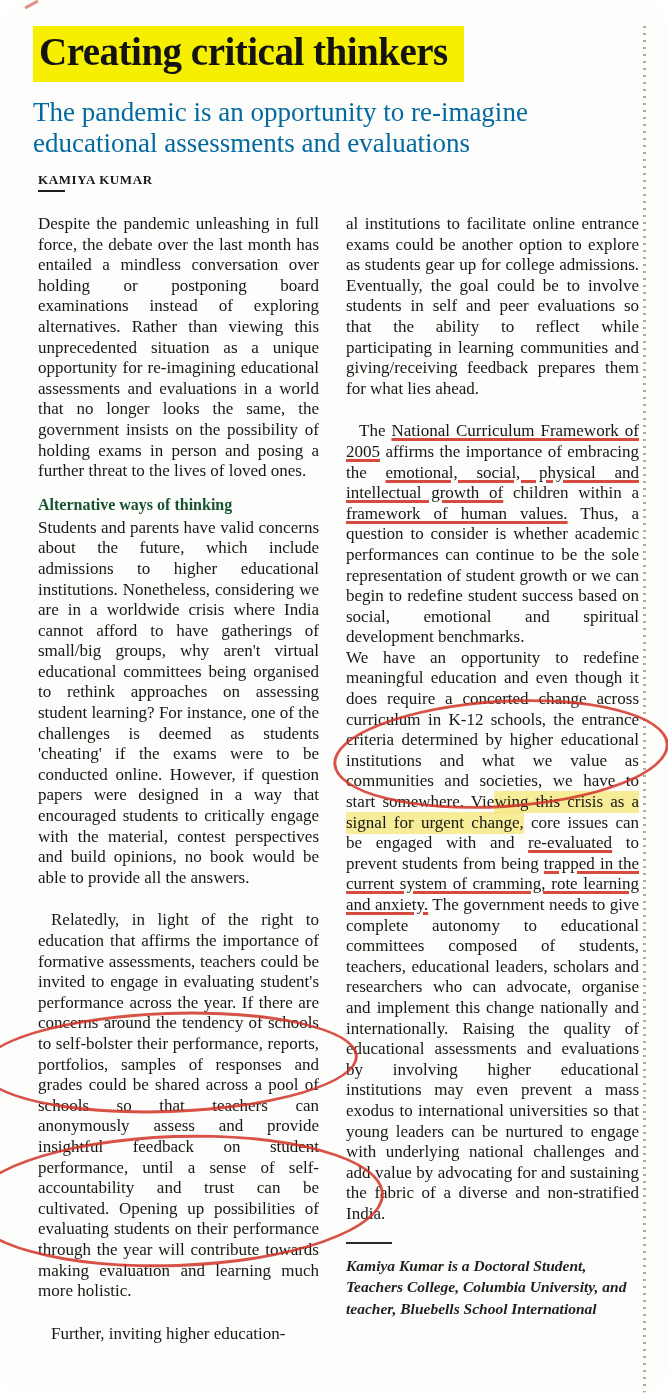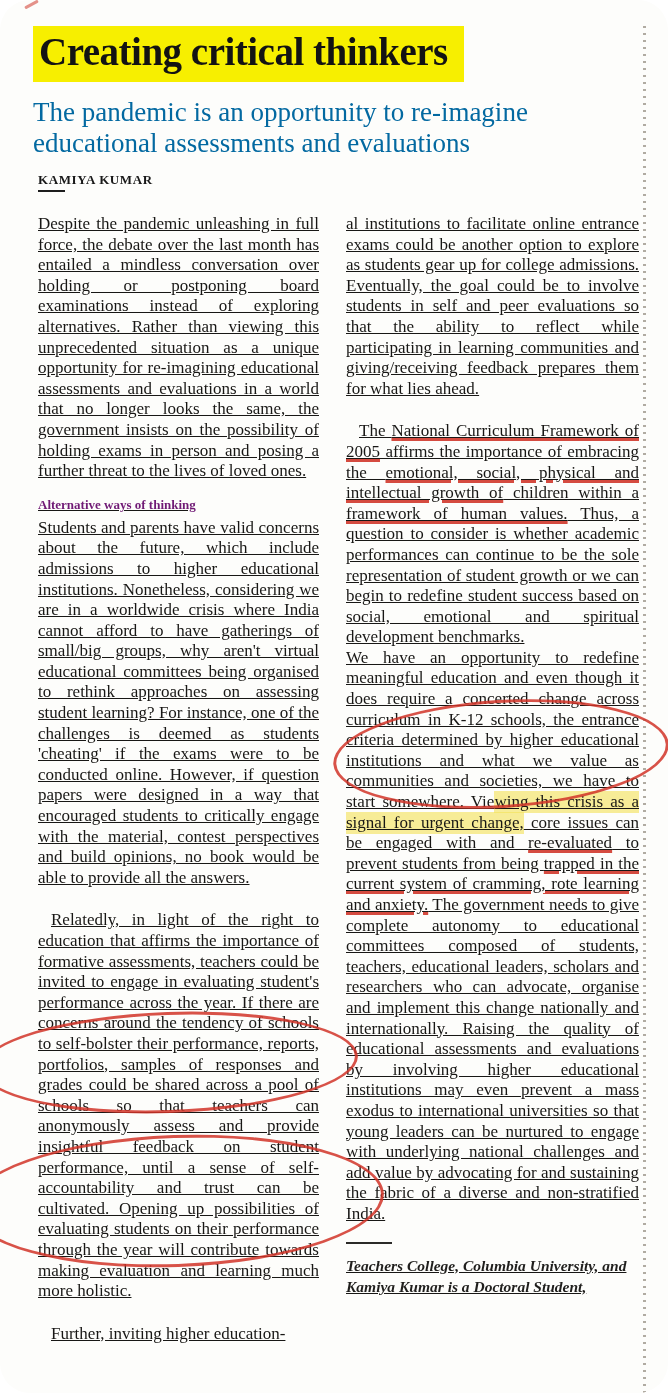--- a/index.html
+++ b/index.html
@@ -40,29 +40,29 @@
   .byline{
     position:absolute;left:38px;top:172px;
     font-size:13px;font-weight:bold;letter-spacing:.6px;color:#191919;
   }
   .byline-rule{
     position:absolute;left:0;bottom:-4px;width:27px;height:2px;background:#1d1d1d;
   }
   .col{
     position:absolute;top:214px;
     font-size:17px;line-height:20.6px;
-    text-align:justify;text-justify:inter-word;text-decoration:underline;
+    text-align:justify;text-justify:inter-word;
   }
   .col.left{left:38px;width:281px;}
   .col.right{left:346px;width:293px;}
   .col p{margin:0;}
   .col p.indent{text-indent:13px;margin-top:22px;}
   .col-heading{
-    font-weight:bold;font-size:13px;line-height:20px;
-    margin-top:13px;margin-bottom:3px;text-align:left;color:#701a75;
+    font-weight:bold;font-size:16px;line-height:20px;
+    margin-top:13px;margin-bottom:3px;text-align:left;color:#14532d;
   }
   
   .mark-hl{
     background:rgba(244,226,88,.62);
     box-decoration-break:clone;-webkit-box-decoration-break:clone;
     padding:1px 0 2px;
   }
   .mark-redline{
     text-decoration:underline;
     text-decoration-color:rgba(207,50,38,.88);
@@ -106,21 +106,22 @@
       <div class="col-heading">Alternative ways of thinking</div>
       <p class="body-p"><span>Students and parents have valid concerns about the future, which include admissions to higher educational institutions. Nonetheless, considering we are in a worldwide crisis where India cannot afford to have gatherings of small/big groups, why aren't virtual educational committees being organised to rethink approaches on assessing student learning? For instance, one of the challenges is deemed as students 'cheating' if the exams were to be conducted online. However, if question papers were designed in a way that encouraged students to critically engage with the material, contest perspectives and build opinions, no book would be able to provide all the answers.</span></p>
       <p class="body-p indent"><span>Relatedly, in light of the right to education that affirms the importance of formative assessments, teachers could be invited to engage in evaluating student's performance across the year. If there are concerns around the tendency of schools to self-bolster their performance, reports, portfolios, samples of responses and grades could be shared across a pool of schools so that teachers can anonymously assess and provide insightful feedback on student performance, until a sense of self-accountability and trust can be cultivated. Opening up possibilities of evaluating students on their performance through the year will contribute towards making evaluation and learning much more holistic.</span></p>
       <p class="body-p indent"><span>Further, inviting higher education-</span></p>
     </div>
   <div class="col right" id="right-col">
       <p class="body-p"><span>al institutions to facilitate online entrance exams could be another option to explore as students gear up for college admissions. Eventually, the goal could be to involve students in self and peer evaluations so that the ability to reflect while participating in learning communities and giving/receiving feedback prepares them for what lies ahead.</span></p>
       <p class="body-p indent"><span>The </span><span class="mark-redline">National Curriculum Framework of 2005</span><span> affirms the importance of embracing the </span><span class="mark-redline">emotional, social, physical and intellectual growth of</span><span> children within a </span><span class="mark-redline">framework of human values.</span><span> Thus, a question to consider is whether academic performances can continue to be the sole representation of student growth or we can begin to redefine student success based on social, emotional and spiritual development benchmarks.</span></p>
       <p class="body-p"><span>We have an opportunity to redefine meaningful education and even though it does require a concerted change across curriculum in K-12 schools, the entrance criteria determined by higher educational institutions and what we value as communities and societies, we have to start somewhere. Vie</span><span class="mark-hl">wing this crisis as a signal for urgent change,</span><span> core issues can be engaged with and </span><span class="mark-redline">re-evaluated</span><span> to prevent students from being </span><span class="mark-redline">trapped in the current system of cramming, rote learning and anxiety.</span><span> The government needs to give complete autonomy to educational committees composed of students, teachers, educational leaders, scholars and researchers who can advocate, organise and implement this change nationally and internationally. Raising the quality of educational assessments and evaluations by involving higher educational institutions may even prevent a mass exodus to international universities so that young leaders can be nurtured to engage with underlying national challenges and add value by advocating for and sustaining the fabric of a diverse and non-stratified India.</span></p>
       <div class="footer-rule"></div>
+      <div class="foot-line">Kamiya Kumar is a Doctoral Student,</div>
       <div class="foot-line">Teachers College, Columbia University, and</div>
-      <div class="foot-line">Kamiya Kumar is a Doctoral Student,</div>
+      <div class="foot-line">teacher, Bluebells School International</div>
     </div>
 
   <div class="ellipse e1"></div>
   <div class="ellipse e2"></div>
   <div class="ellipse e3"></div>
 
 </div>
 
 </body></html>

